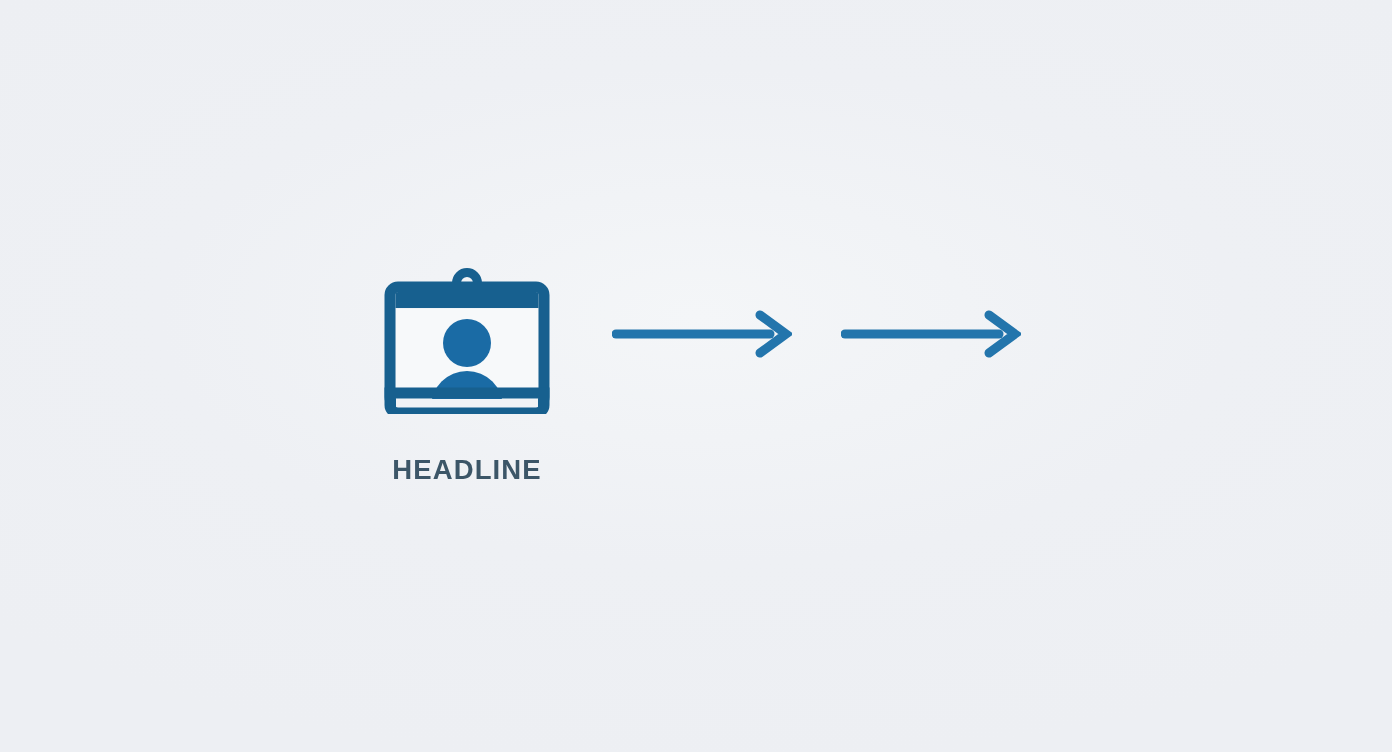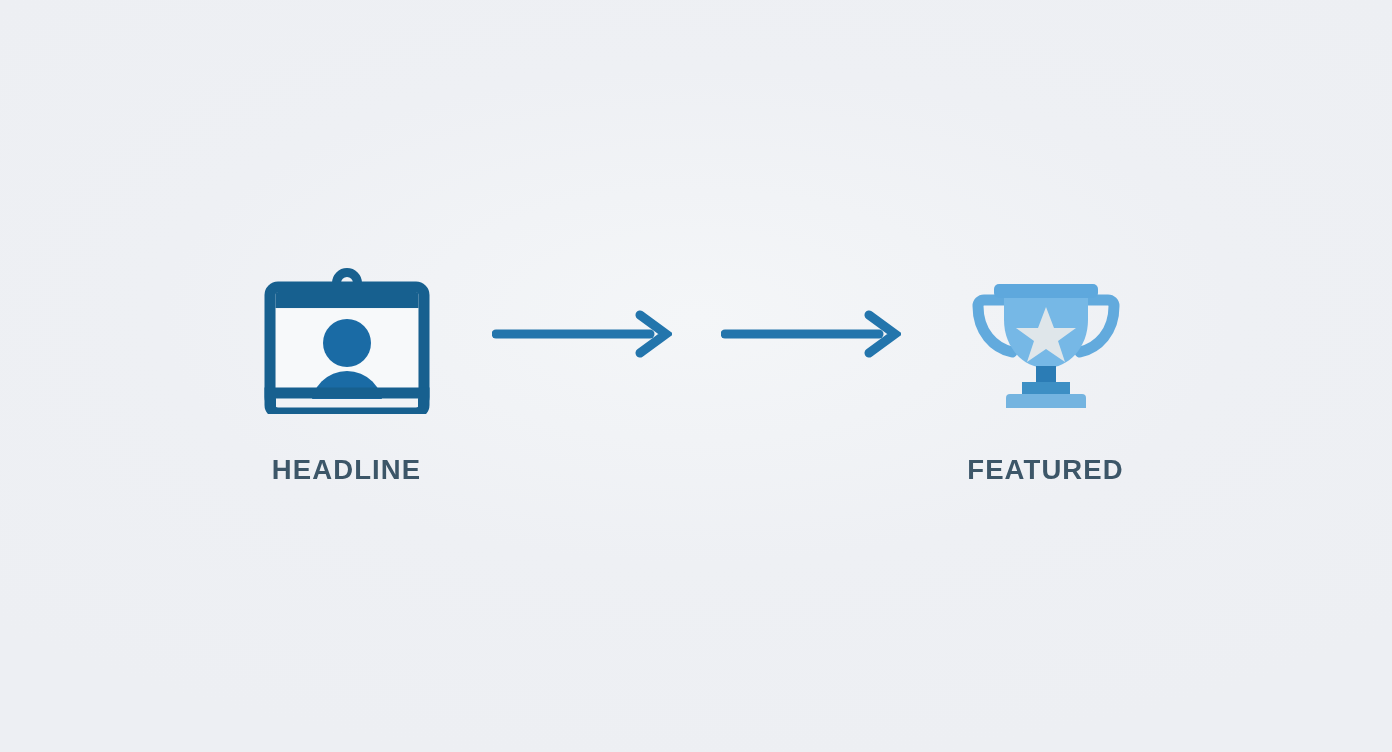--- a/index.html
+++ b/index.html
@@ -120,39 +120,16 @@
       </div>
 
 
       <div class="arrow">
         <svg width="180" height="50" viewBox="0 0 180 50" aria-hidden="true">
           <line x1="4" y1="25" x2="158" y2="25" stroke="#2375ac" stroke-width="9" stroke-linecap="round"></line>
           <polyline points="148,6 174,25 148,44" fill="none" stroke="#2375ac" stroke-width="9" stroke-linecap="round" stroke-linejoin="miter"></polyline>
         </svg>
       </div>
 
-      <div class="step">
-        <div class="step-icon">
-          <svg width="180" height="160" viewBox="0 0 180 160" aria-hidden="true">
-
-            <path d="M50 46 h-22 a6 6 0 0 0 -6 6 c0 26 16 42 34 46" fill="none" stroke="#62aadd" stroke-width="11" stroke-linecap="round" stroke-linejoin="round"></path>
-
-            <path d="M130 46 h22 a6 6 0 0 1 6 6 c0 26 -16 42 -34 46" fill="none" stroke="#62aadd" stroke-width="11" stroke-linecap="round" stroke-linejoin="round"></path>
-
-            <path d="M48 38 h84 v28 c0 27 -19 48 -42 48 c-23 0 -42 -21 -42 -48 z" fill="#76b8e6"></path>
-
-            <path d="M43 30 h94 a5 5 0 0 1 5 5 v4 a5 5 0 0 1 -5 5 h-94 a5 5 0 0 1 -5 -5 v-4 a5 5 0 0 1 5 -5 z" fill="#5ea8dd"></path>
-
-            <polygon points="90,53 98,74 120,74 102,87 109,108 90,95 71,108 78,87 60,74 82,74" fill="#dfe6ea"></polygon>
-
-            <path d="M80 112 h20 v18 h-20 z" fill="#2b7cb5"></path>
-
-            <path d="M66 128 h48 v14 h-48 z" fill="#3d8fc4"></path>
-
-            <path d="M54 140 h72 a4 4 0 0 1 4 4 v10 h-80 v-10 a4 4 0 0 1 4 -4 z" fill="#74b4e0"></path>
-          </svg>
-        </div>
-        <div class="step-label">FEATURED</div>
-      </div>
 
     </div>
   </div>
 </div>
 
 </body></html>

